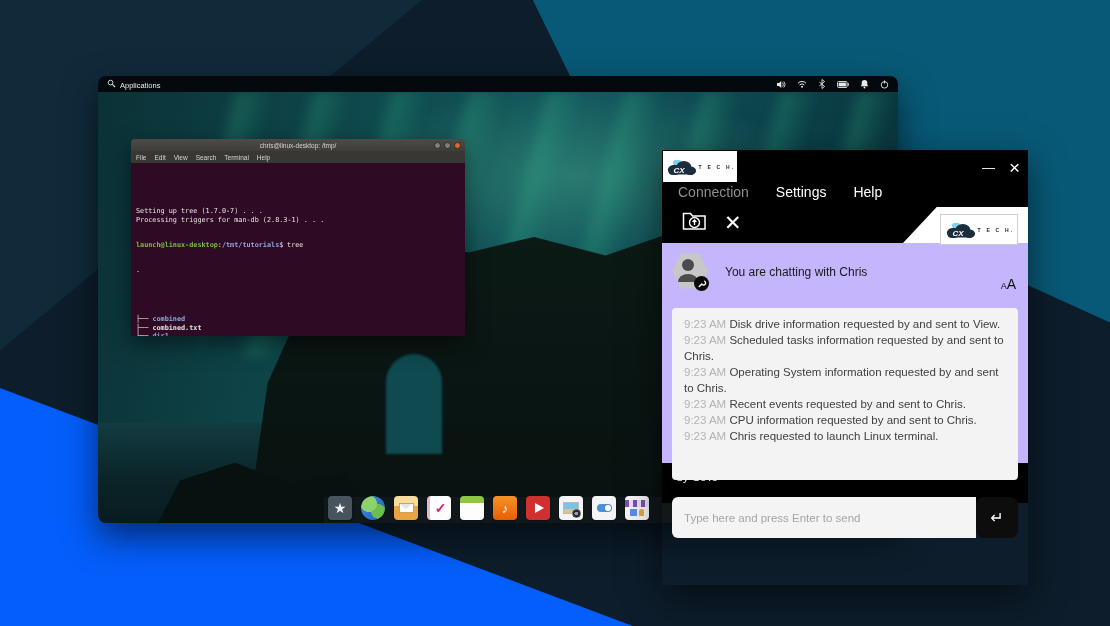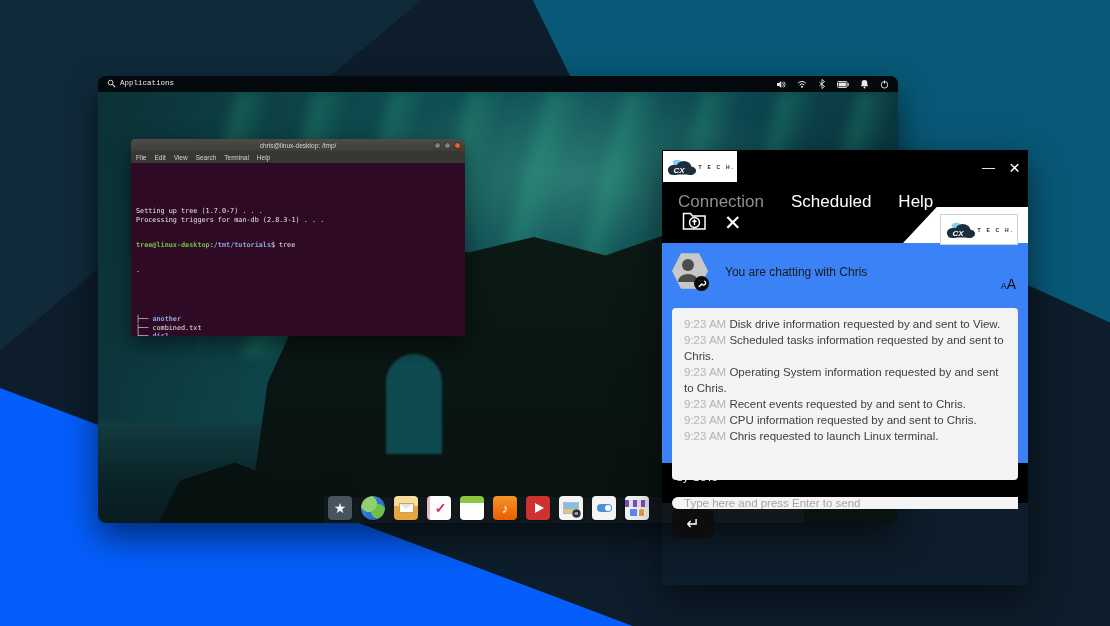--- a/index.html
+++ b/index.html
@@ -10,21 +10,21 @@
   .bg-layer{position:absolute;inset:0;}
   .bg-navy-light{background:#102a3a;clip-path:polygon(0 0,38% 0,0 56%);}
   .bg-teal{background:#085977;clip-path:polygon(48% 0,100% 0,100% 51.5%,51.4% 12.3%);}
   .bg-blue{background:#045efb;clip-path:polygon(0 62%,57% 100%,0 100%);}
 
   
   .desktop{position:absolute;left:98px;top:76px;width:800px;height:447px;
            border-radius:8px;overflow:hidden;box-shadow:0 14px 34px rgba(0,0,0,.55);}
   .topbar{position:absolute;left:0;top:0;right:0;height:16px;background:#04090d;
           display:flex;justify-content:space-between;align-items:center;padding:0 9px;z-index:5;}
-  .apps{display:flex;align-items:flex-start;gap:4px;color:#e9e9e9;font-size:7.5px;font-family:Liberation Mono, monospace;}
+  .apps{display:flex;align-items:flex-end;gap:4px;color:#e9e9e9;font-size:7.5px;}
   .status{display:flex;align-items:center;gap:11px;}
   .status svg{display:block;}
 
   .wallpaper{position:absolute;left:0;top:16px;width:800px;height:431px;overflow:hidden;
              background:linear-gradient(100deg,#0b3136 0%,#0f4c50 35%,#12565c 55%,#0d454e 75%,#093138 100%);}
   .aurora{position:absolute;left:100px;top:0;right:0;height:265px;
           background:repeating-linear-gradient(105deg,rgba(60,210,150,0) 0 30px,rgba(60,210,150,.20) 45px,rgba(60,210,150,0) 75px);
           filter:blur(5px);}
   .aurora-glow{position:absolute;left:0;top:0;right:0;height:300px;
           background:radial-gradient(ellipse 320px 130px at 60% 28%,rgba(120,240,185,.24),transparent 70%);}
@@ -86,56 +86,56 @@
   .t-menubar{height:12px;background:#383733;display:flex;gap:8px;align-items:center;padding-left:5px;}
   .t-menuitem{font-size:6.5px;color:#d6d4d0;}
   .t-body{height:173px;background:#2e0a24;padding:3px 5px;font-family:"DejaVu Sans Mono",monospace;
           font-size:6.8px;line-height:8.3px;color:#e8e6e3;white-space:pre;}
   .tline{height:8.3px;}
   .t-user{color:#77c043;font-weight:bold;}
   .t-path{color:#8ca8dc;font-weight:bold;}
   .t-plain{color:#e8e6e3;}
   .t-cmd{margin-left:.55em;}
   .dir{color:#8ca8dc;font-weight:bold;}
-  .file{color:#e8e6e3;}
+  .file{color:#e8e6e3;font-weight:bold;}
 
   
   .chat{position:absolute;left:662px;top:150px;width:366px;height:435px;z-index:20;
         box-shadow:0 12px 34px rgba(0,0,0,.55);}
   .c-header{position:relative;height:93px;background:#000;}
   .c-logo-box{position:absolute;left:1px;top:1px;width:74px;height:31px;background:#fff;
         display:flex;align-items:center;justify-content:center;gap:2px;}
   .tech-label{font-size:5px;letter-spacing:2.2px;color:#16222e;font-weight:bold;}
   .c-controls{position:absolute;right:8px;top:2px;display:flex;gap:14px;align-items:center;height:30px;}
   .c-min{color:#fff;font-size:13px;line-height:1;cursor:default;}
   .c-close{color:#fff;font-size:19px;font-weight:300;line-height:1;cursor:default;}
   .c-menu{position:absolute;left:16px;top:34px;display:flex;gap:27px;}
-  .c-menuitem{font-size:17px;color:#fff;margin-top:8px;}
+  .c-menuitem{font-size:14px;color:#fff;}
   .c-menuitem.disabled{color:#8f8f8f;}
   .c-toolbar{position:absolute;left:20px;top:60px;display:flex;gap:17px;align-items:center;}
   .c-x{color:#fff;font-size:21px;font-weight:300;line-height:1;}
   .c-wedge{position:absolute;right:0;top:57px;width:125px;height:36px;background:#fff;
         clip-path:polygon(0 100%,27% 0,100% 0,100% 100%);}
   .c-logo-box2{position:absolute;right:10px;top:64px;width:78px;height:31px;background:#fff;
         border:1px solid #cfcfcf;display:flex;align-items:center;justify-content:center;gap:2px;z-index:3;}
-  .c-body{position:relative;height:220px;background:#3b82f6;}
+  .c-body{position:relative;height:220px;background:#c4b5fd;}
   .c-chathead{position:absolute;left:10px;top:9px;right:10px;height:50px;}
   .avatar{position:absolute;left:0;top:0;width:36px;height:38px;background:#c7c7c7;
         clip-path:polygon(25% 3%,75% 3%,100% 50%,75% 97%,25% 97%,0 50%);}
   .avatar svg{position:absolute;left:3px;top:3px;}
   .badge{position:absolute;left:22px;top:24px;width:15px;height:15px;border-radius:50%;background:#0a0a0a;
         display:flex;align-items:center;justify-content:center;z-index:2;}
   .chathead-text{position:absolute;left:53px;top:13px;font-size:12px;color:#1a1a1a;}
   .fontsize{position:absolute;right:2px;top:24px;color:#111;line-height:1;cursor:default;}
   .fontsize .a1{font-size:9px;}
   .fontsize .a2{font-size:14px;}
   .c-messages{position:absolute;left:10px;top:65px;width:346px;height:172px;background:#f3f3f3;
         border-radius:4px;padding:8px 12px;font-size:11.5px;line-height:16px;color:#404040;overflow:hidden;}
   .msg .time{color:#b4b4b4;}
-  .c-inputrow{position:absolute;left:10px;top:254px;width:346px;height:41px;display:flex;flex-direction:column;}
+  .c-inputrow{position:absolute;left:10px;top:254px;width:346px;height:41px;display:flex;}
   .c-input{flex:1;height:41px;border:none;outline:none;background:#f4f4f4;border-radius:6px 0 0 6px;
         padding:0 12px;font-size:11.5px;font-family:"Liberation Sans",sans-serif;color:#333;}
   .c-input::placeholder{color:#a5a5a5;}
   .c-send{width:42px;height:41px;background:#0d0d0d;border:none;border-radius:8px;color:#fff;
         font-size:16px;display:flex;align-items:center;justify-content:center;cursor:default;}
   .c-footer{height:40px;background:#000;display:flex;align-items:flex-start;padding:8px 0 0 15px;}
   .c-footer span{color:#fff;font-size:11px;text-align:center;}
 </style>
 </head>
 <body>
@@ -249,25 +249,25 @@
           <span class="t-menuitem">Edit</span>
           <span class="t-menuitem">View</span>
           <span class="t-menuitem">Search</span>
           <span class="t-menuitem">Terminal</span>
           <span class="t-menuitem">Help</span>
         </div>
       <div class="t-body">
         <div>
           
         <div class="tline">Setting up tree (1.7.0-7) . . .</div><div class="tline">Processing triggers for man-db (2.8.3-1) . . .</div></div>
-        <div class="tline"><span class="t-user">tree@linux-desktop</span><span class="t-plain">:</span><span class="t-path">/tmt/tutorials</span><span class="t-plain">$</span><span class="t-plain t-cmd">tree</span></div>
+        <div class="tline"><span class="t-user">launch@linux-desktop</span><span class="t-plain">:</span><span class="t-path">/tmt/tutorials</span><span class="t-plain">$</span><span class="t-plain t-cmd">tree</span></div>
         <div class="tline">.</div>
         <div>
           
-        <div class="tline"><span class="t-plain">├── </span><span class="dir">another</span></div><div class="tline"><span class="t-plain">├── </span><span class="file">combined.txt</span></div><div class="tline"><span class="t-plain">├── </span><span class="dir">dir1</span></div></div>
+        <div class="tline"><span class="t-plain">├── </span><span class="dir">combined</span></div><div class="tline"><span class="t-plain">├── </span><span class="file">combined.txt</span></div><div class="tline"><span class="t-plain">├── </span><span class="dir">dir1</span></div></div>
         
         
         
       </div>
     </div>
   </div>
 
   <div class="chat">
     <div class="c-header">
       <div class="c-logo-box">
@@ -280,21 +280,21 @@
           <text x="9" y="15.2" font-size="8.5" font-style="italic" font-weight="bold" fill="#ffffff" font-family="Liberation Sans, sans-serif">CX</text>
         </svg>
         <span class="tech-label">T E C H.</span>
       </div>
       <div class="c-controls">
         <span class="c-min">—</span>
         <span class="c-close">×</span>
       </div>
       <div class="c-menu">
         <span class="c-menuitem disabled">Connection</span>
-        <span class="c-menuitem">Scheduled</span>
+        <span class="c-menuitem">Settings</span>
         <span class="c-menuitem">Help</span>
       </div>
       <div class="c-toolbar">
         <span>
           <svg width="25" height="21" viewBox="0 0 25 21">
               <path d="M1.5 3.5 h7 l2 2.5 h12.5 v13 h-21.5 z" fill="none" stroke="#fff" stroke-width="1.5"></path>
               <circle cx="12.5" cy="12.5" r="5" fill="none" stroke="#fff" stroke-width="1.4"></circle>
               <path d="M12.5 15 v-4.6 M10.6 12 l1.9-2 1.9 2" fill="none" stroke="#fff" stroke-width="1.3"></path>
             </svg>
         </span>

